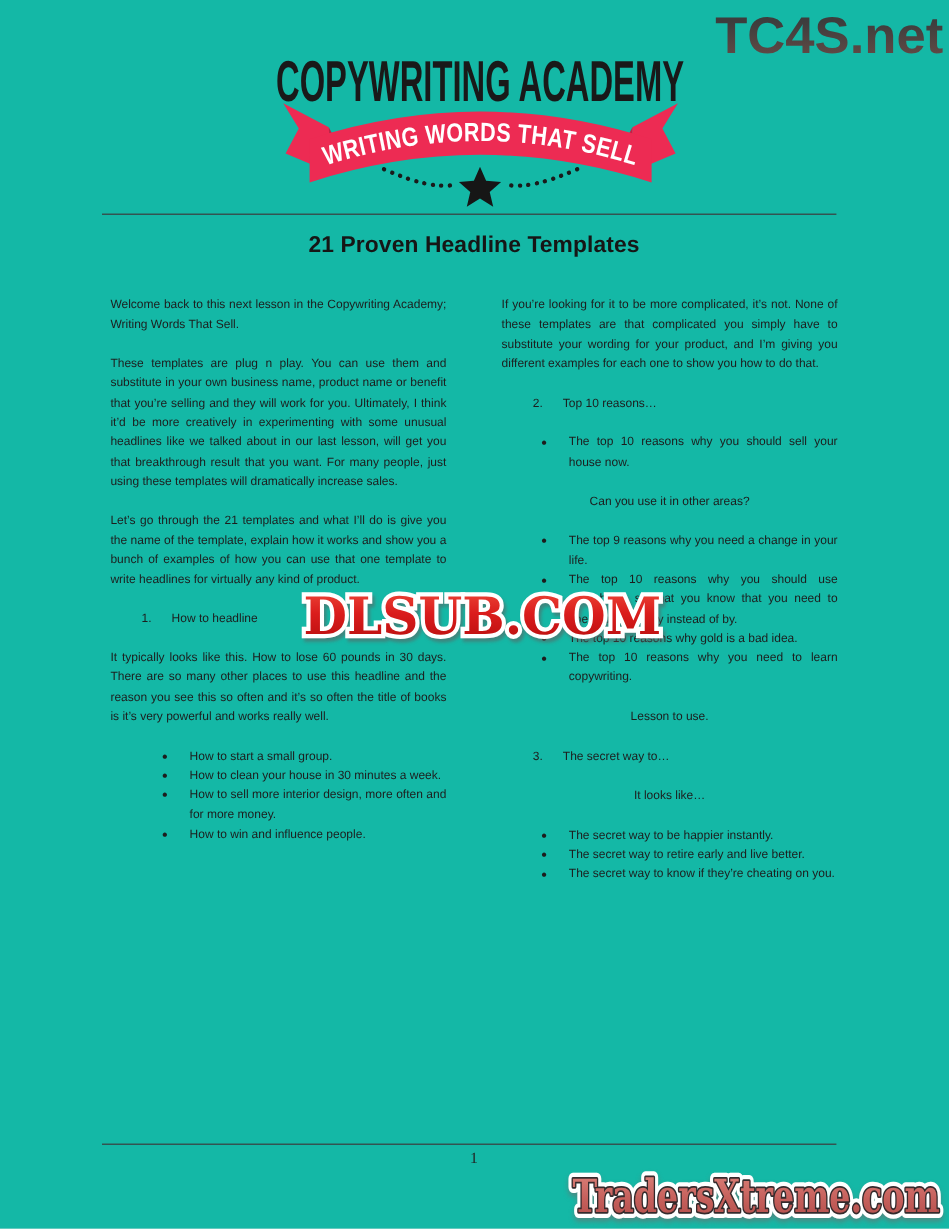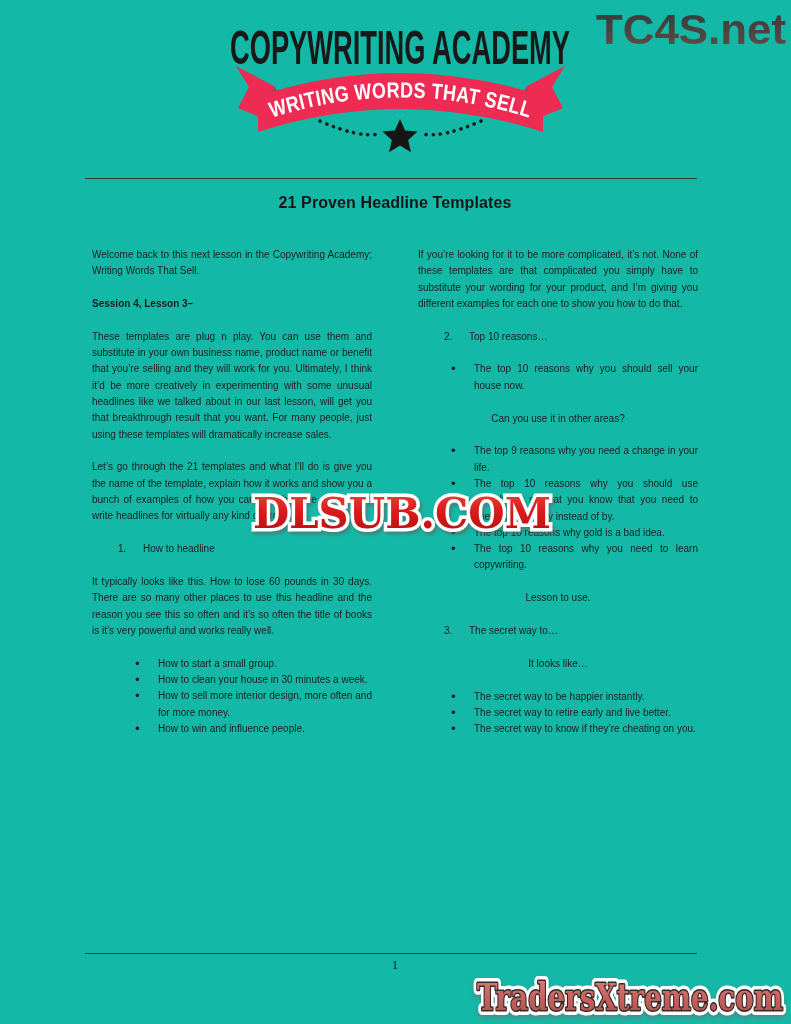--- a/index.html
+++ b/index.html
@@ -2,28 +2,28 @@
 <html><head>
 <meta charset="utf-8">
 <style>
   html,body{margin:0;padding:0;background:#e8e8e8;}
   .page{
     position:relative;width:791px;height:1024px;background:#14b8a6;
     margin:0 auto;overflow:hidden;
     font-family:"Liberation Sans","DejaVu Sans",sans-serif;color:#1d1d1d;
   }
   
-  .logo{position:absolute;left:228px;top:20px;width:345px;height:136px;}
+  .logo{position:absolute;left:228px;top:40px;width:345px;height:136px;}
   .tc4s{position:absolute;top:2px;right:2px;width:196px;height:54px;}
   .rule{position:absolute;left:85px;width:612px;border-top:1.4px solid #3c3c3c;height:0;}
   .rule-top{top:178px;}
   .rule-bottom{top:953px;}
   .doc-title{
     position:absolute;left:92px;top:194px;width:606px;text-align:center;
-    font-weight:bold;font-size:16px;color:#161616;letter-spacing:0.1px;
+    font-weight:bold;font-size:19px;color:#161616;letter-spacing:0.1px;
   }
   
   .columns{position:absolute;left:92px;top:247px;width:606px;display:flex;gap:46px;}
   .col{width:280px;font-size:10px;line-height:16.3px;text-align:justify;}
   .col p{margin:0 0 16.5px 0;}
   .col p.short{text-align:center;}
   .col .bold-head{font-weight:bold;text-align:left;}
   .numitem{display:flex;margin:0 0 16.5px 0;padding-left:26px;text-align:left;}
   .numitem .n{width:25px;flex:none;}
   .numitem .t{flex:1;}
@@ -83,21 +83,20 @@
     </svg>
   </div>
 
   <div class="rule rule-top"></div>
   <div class="doc-title">21 Proven Headline Templates</div>
 
   <div class="columns">
 
     <div class="col col-left">
       <p>Welcome back to this next lesson in the Copywriting Academy; Writing Words That Sell.</p>
-      <p class="bold-head">Session 4, Lesson 3–</p>
       <p>These templates are plug n play. You can use them and substitute in your own business name, product name or benefit that you’re selling and they will work for you. Ultimately, I think it’d be more creatively in experimenting with some unusual headlines like we talked about in our last lesson, will get you that breakthrough result that you want. For many people, just using these templates will dramatically increase sales.</p>
       <p>Let’s go through the 21 templates and what I’ll do is give you the name of the template, explain how it works and show you a bunch of examples of how you can use that one template to write headlines for virtually any kind of product.</p>
       <div class="numitem">
         <span class="n">1.</span>
         <span class="t">How to headline</span>
       </div>
       <p>It typically looks like this. How to lose 60 pounds in 30 days. There are so many other places to use this headline and the reason you see this so often and it’s so often the title of books is it’s very powerful and works really well.</p>
       <ul class="blist">
         <li>How to start a small group.</li>
         <li>How to clean your house in 30 minutes a week.</li>

